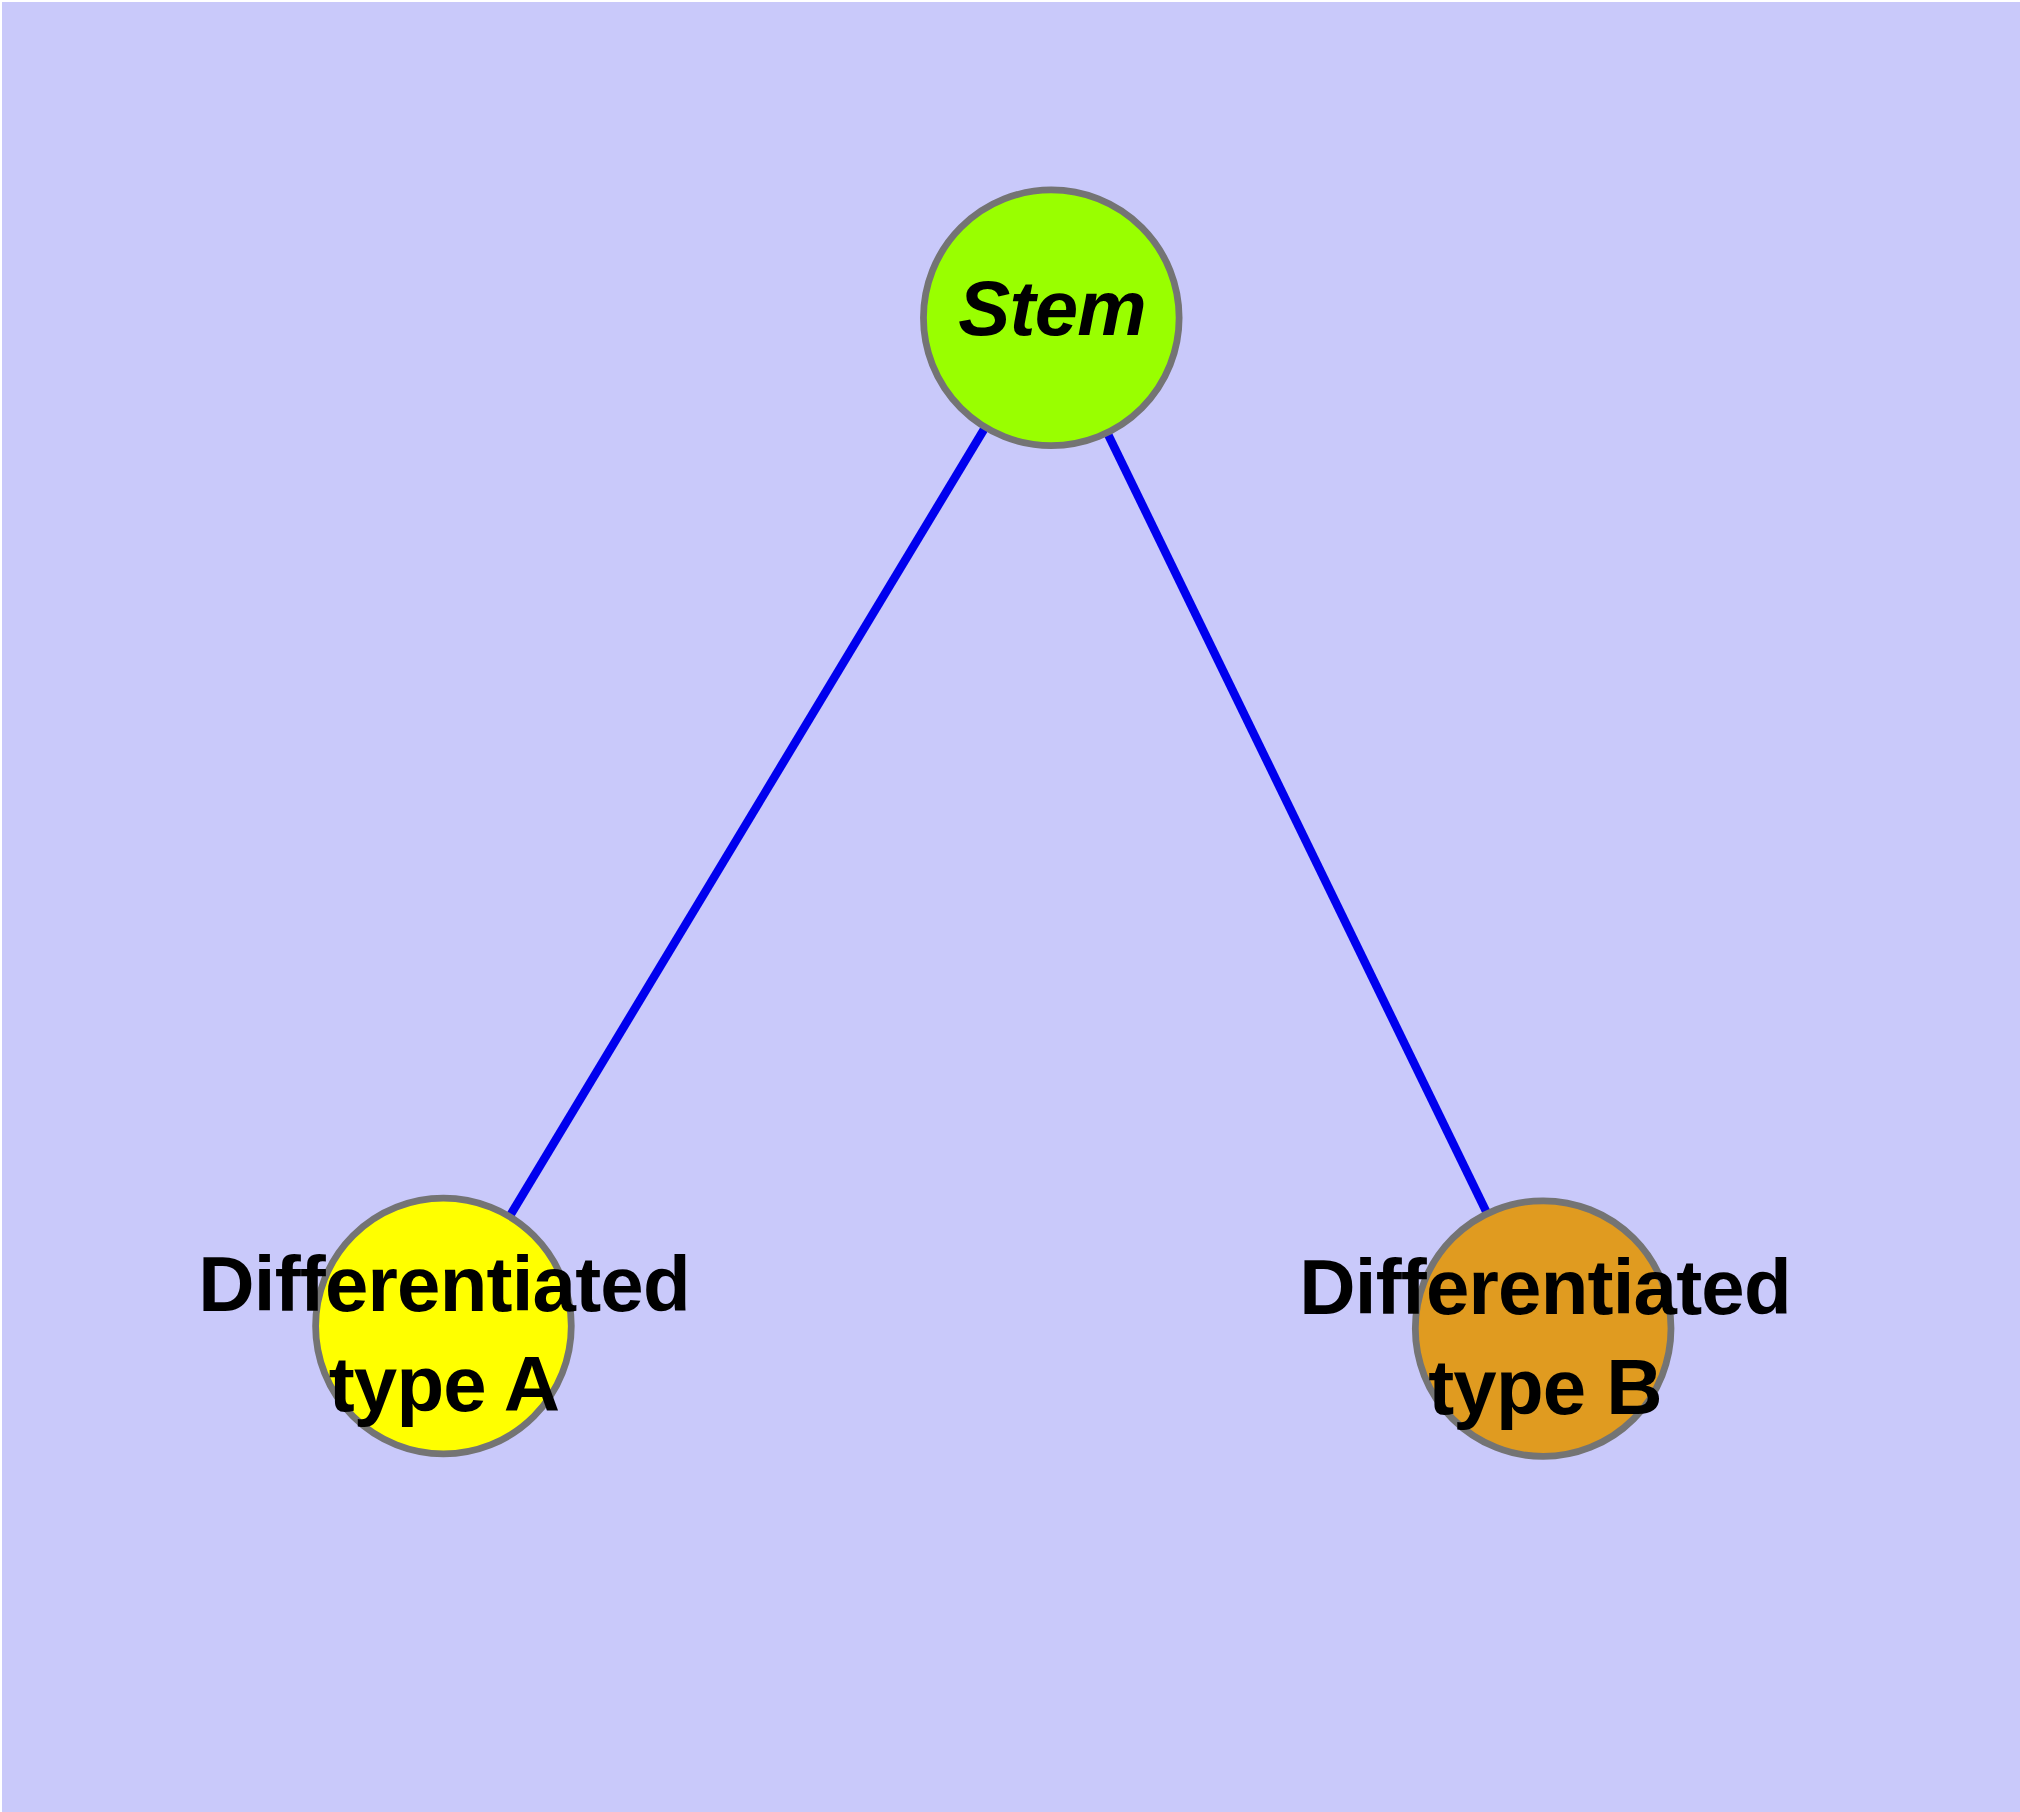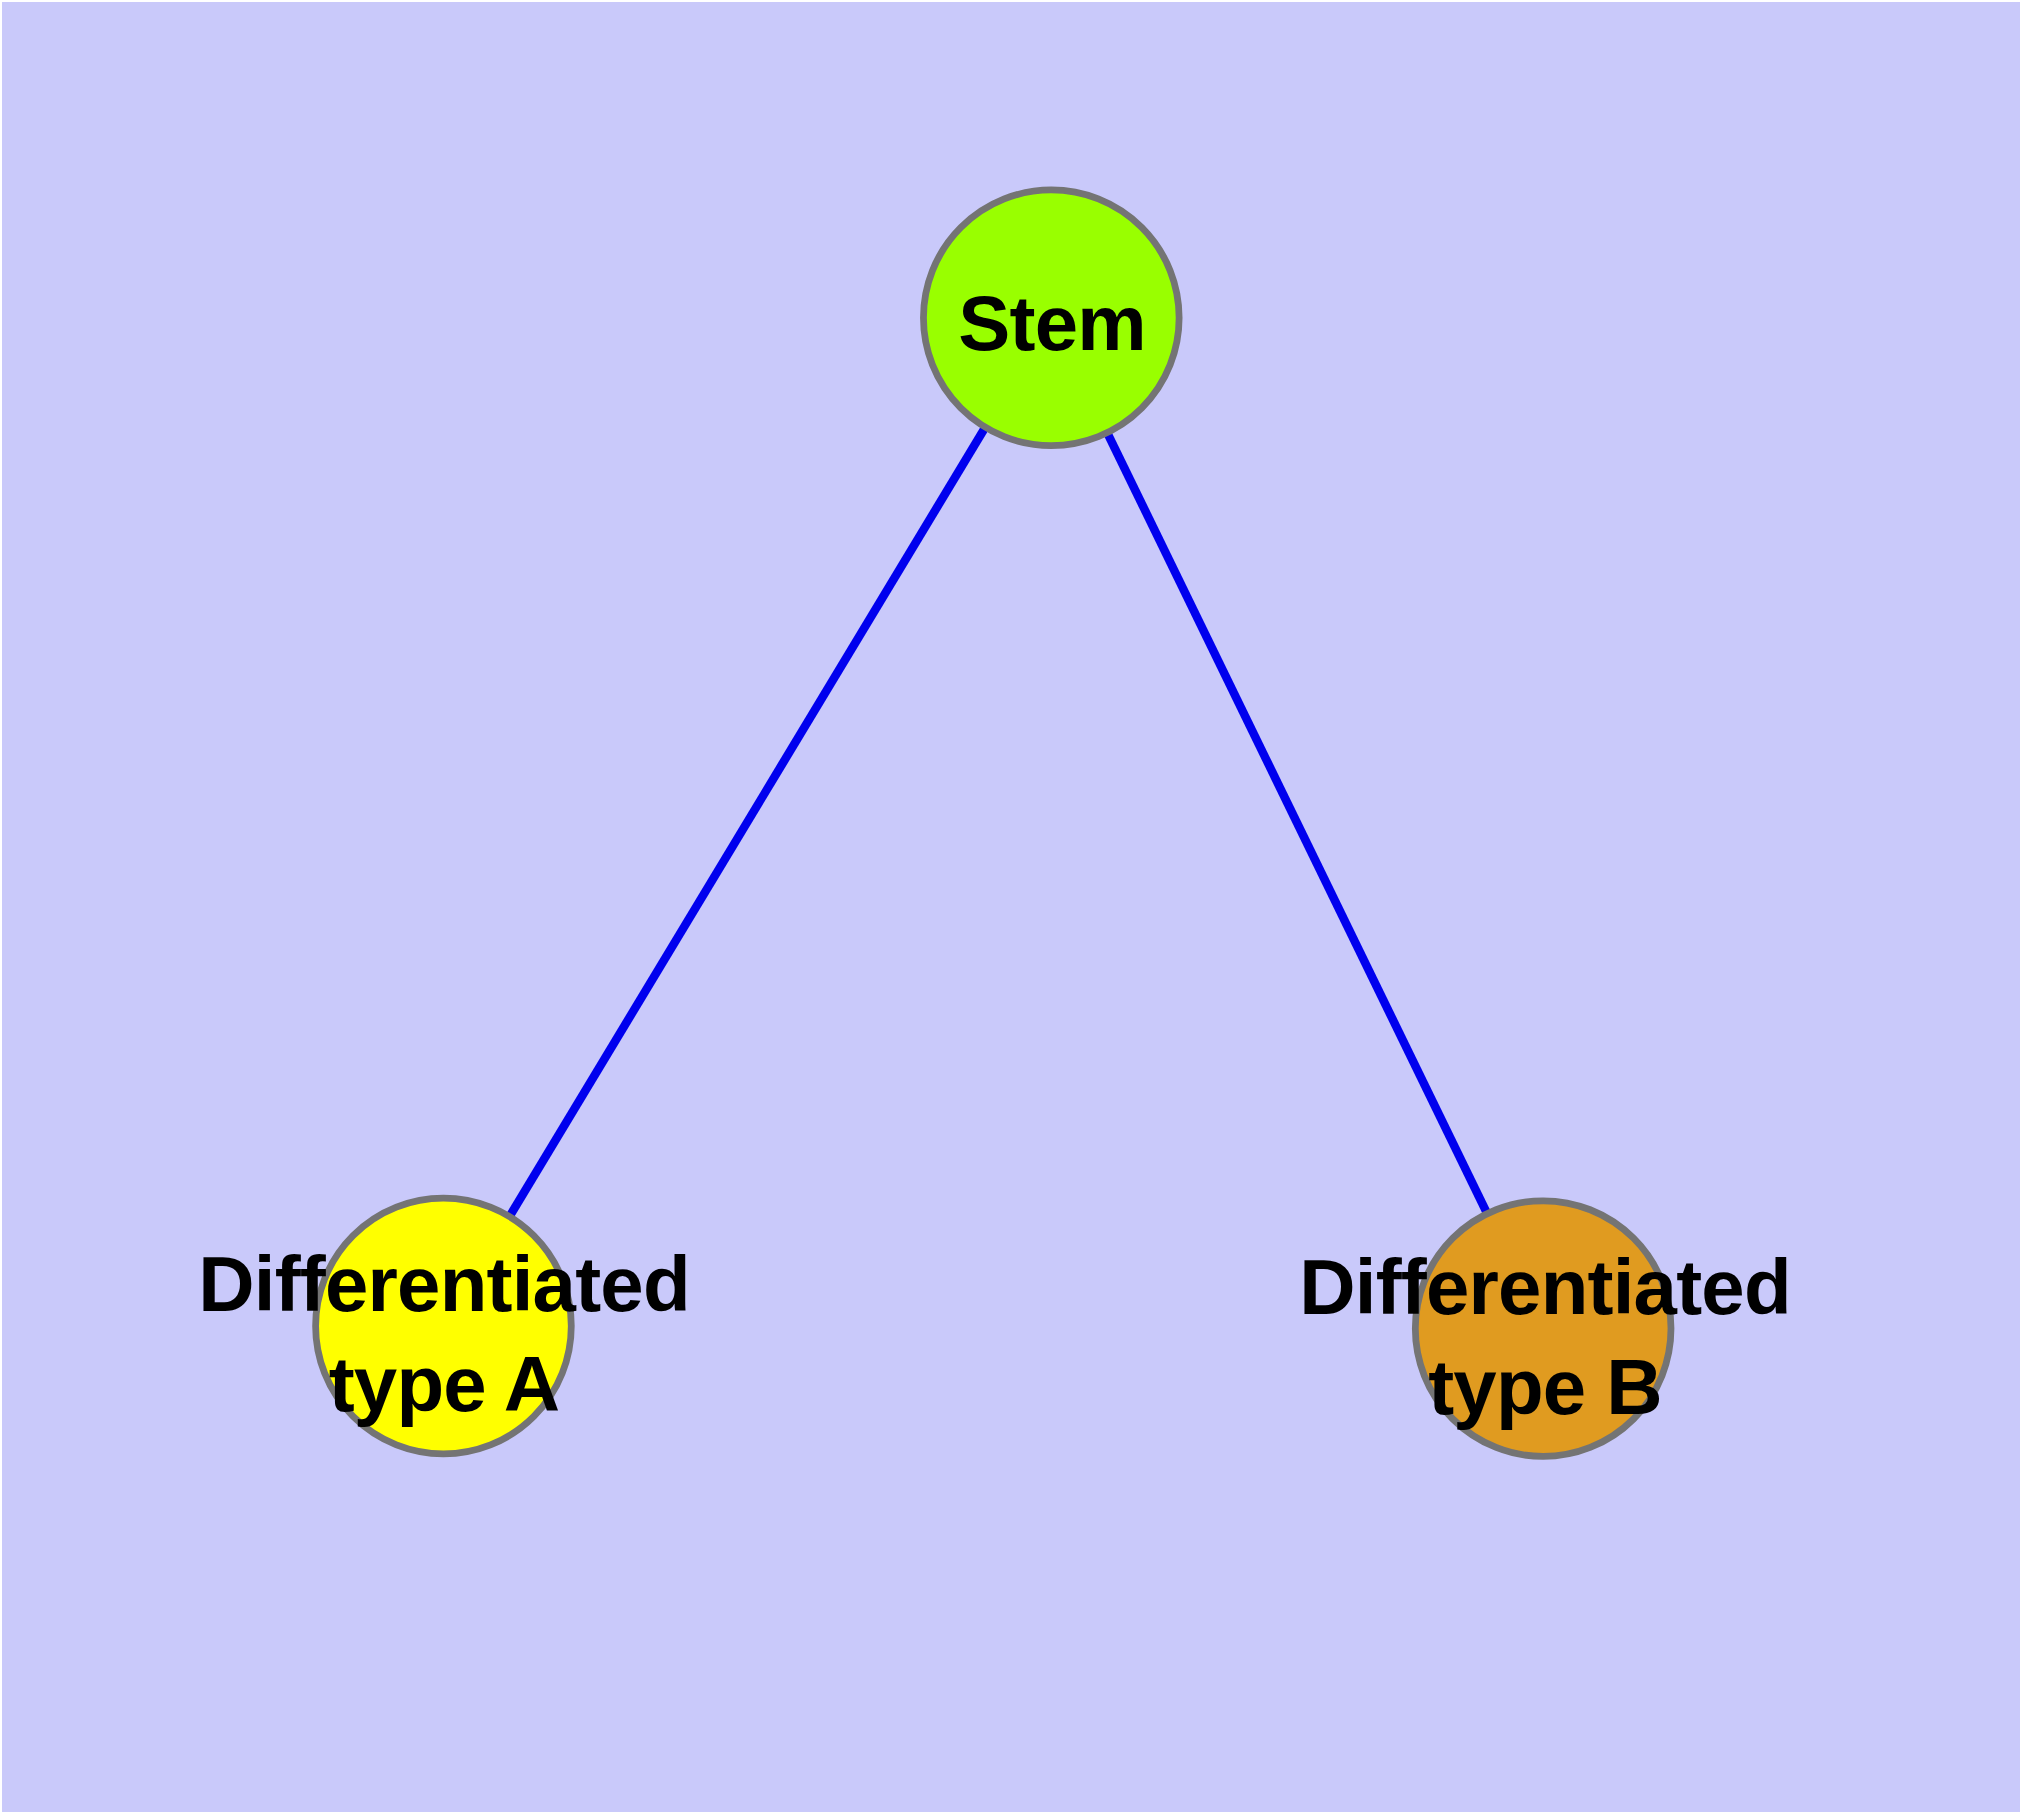--- a/index.html
+++ b/index.html
@@ -43,19 +43,19 @@
 <body>
 
 <div class="stage">
   <svg id="graph-svg" xmlns="http://www.w3.org/2000/svg" viewBox="0 0 2384 2138">
       <line x1="1239" y1="373" x2="521" y2="1564" stroke="#0000EE" stroke-width="10"></line>
       <line x1="1239" y1="373" x2="1820" y2="1567" stroke="#0000EE" stroke-width="10"></line>
       <circle cx="1239" cy="373" r="151" fill="#99FF00" stroke="#747474" stroke-width="8"></circle>
       <circle cx="521" cy="1564" r="151" fill="#FFFF00" stroke="#747474" stroke-width="8"></circle>
       <circle cx="1820" cy="1567" r="151" fill="#E09B20" stroke="#747474" stroke-width="8"></circle>
     </svg>
-  <div class="node-label" id="label-0" style="left: 1050px; top: 321px; color: rgb(0, 0, 0);">Stem</div>
+  <div class="node-label" id="label-0" style="left: 1050px; top: 306px; color: rgb(0, 0, 0); font-style: italic;">Stem</div>
   <div class="node-label" id="label-1" style="left: 442px; top: 1332px; color: rgb(0, 0, 0);">Differentiated
 type A</div>
   <div class="node-label" id="label-2" style="left: 1543px; top: 1335px; color: rgb(0, 0, 0);">Differentiated
 type B</div>
 </div>
 
 
 </body></html>

